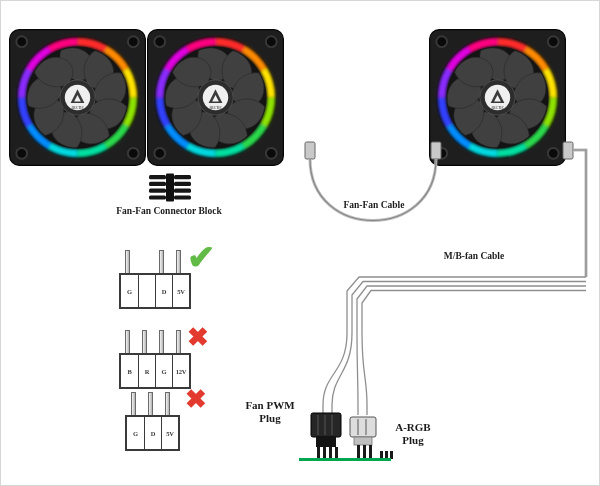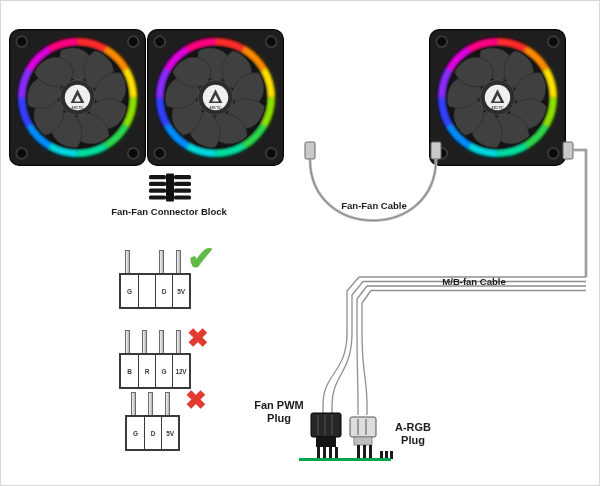--- a/index.html
+++ b/index.html
@@ -1,20 +1,20 @@
 <!DOCTYPE html>
 <html><head>
 <meta charset="utf-8">
 <style>
   * { margin:0; padding:0; box-sizing:border-box; }
   html,body { background:#ffffff; }
   .stage {
     position:relative; width:600px; height:486px;
     background:#ffffff; border:1px solid #d6d6d6; overflow:hidden;
-    font-family:Liberation Sans, sans-serif;
+    font-family:Liberation Serif, serif;
   }
   .fan-svg { position:absolute; width:137px; height:137px; }
   .cables  { position:absolute; left:0; top:0; width:600px; height:486px; }
   .cblock  { position:absolute; left:147px; top:172px; width:44px; height:29px; }
 
   .lbl {
     position:absolute; font-weight:bold; color:#1b1b1b;
     font-size:9.5px; text-align:center; line-height:1.2;
   }
   .lbl.big { font-size:11px; }
@@ -154,22 +154,22 @@
     <rect x="1" y="15.6" width="17" height="4.2" rx="1.5" fill="#161616"></rect>
     <rect x="1" y="22.4" width="17" height="4.2" rx="1.5" fill="#161616"></rect>
     <rect x="26" y="2" width="17" height="4.2" rx="1.5" fill="#161616"></rect>
     <rect x="26" y="8.8" width="17" height="4.2" rx="1.5" fill="#161616"></rect>
     <rect x="26" y="15.6" width="17" height="4.2" rx="1.5" fill="#161616"></rect>
     <rect x="26" y="22.4" width="17" height="4.2" rx="1.5" fill="#161616"></rect>
   </svg>
 
   <div class="lbl" style="left:63px; top:205px; width:210px">Fan-Fan Connector Block</div>
   <div class="lbl" style="left:314px; top:199px; width:118px">Fan-Fan Cable</div>
-  <div class="lbl" style="left:413px; top:275px; width:120px">M/B-fan Cable</div>
-  <div class="lbl big" style="left:236px; top:398px; width:84px">
+  <div class="lbl" style="left:413px; top:250px; width:120px">M/B-fan Cable</div>
+  <div class="lbl big" style="left:227px; top:398px; width:84px">
     <div>Fan PWM</div>
     <div>Plug</div>
   </div>
   <div class="lbl big" style="left:372px; top:420px; width:80px">
     <div>A-RGB</div>
     <div>Plug</div>
   </div>
 
   <div class="hdr" style="left:118px; top:248px">
     <div class="pins-row">

